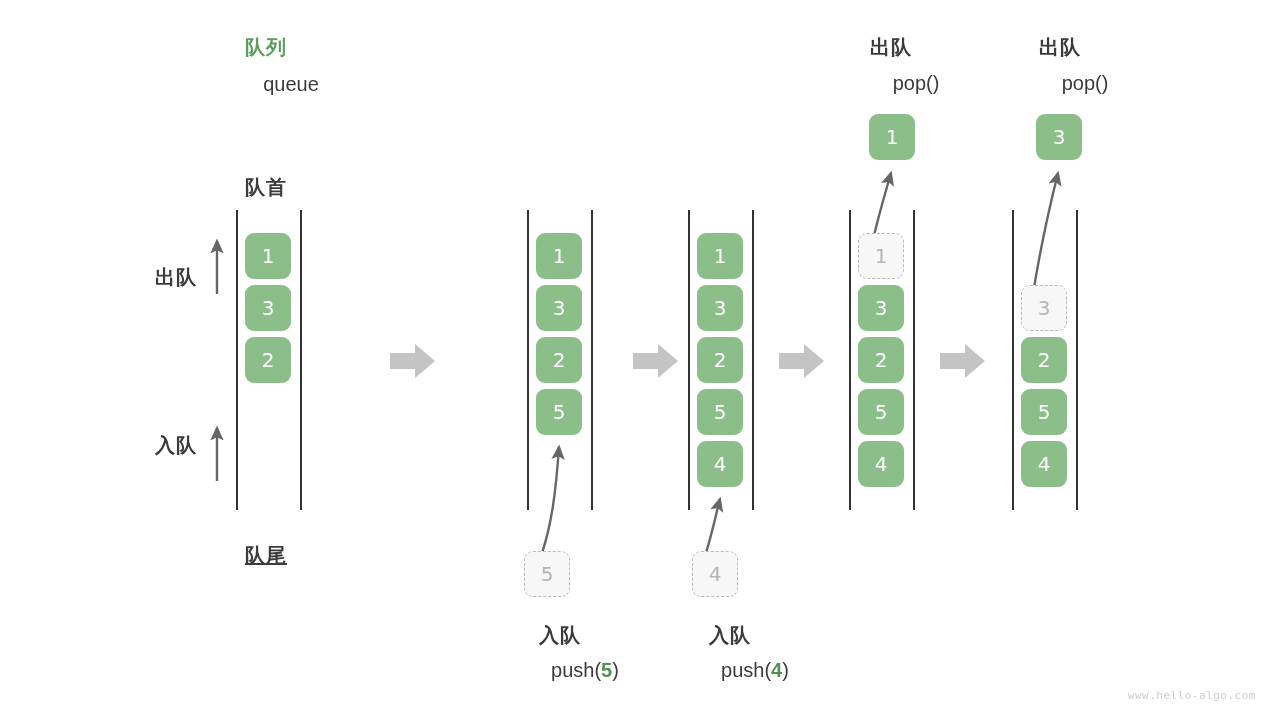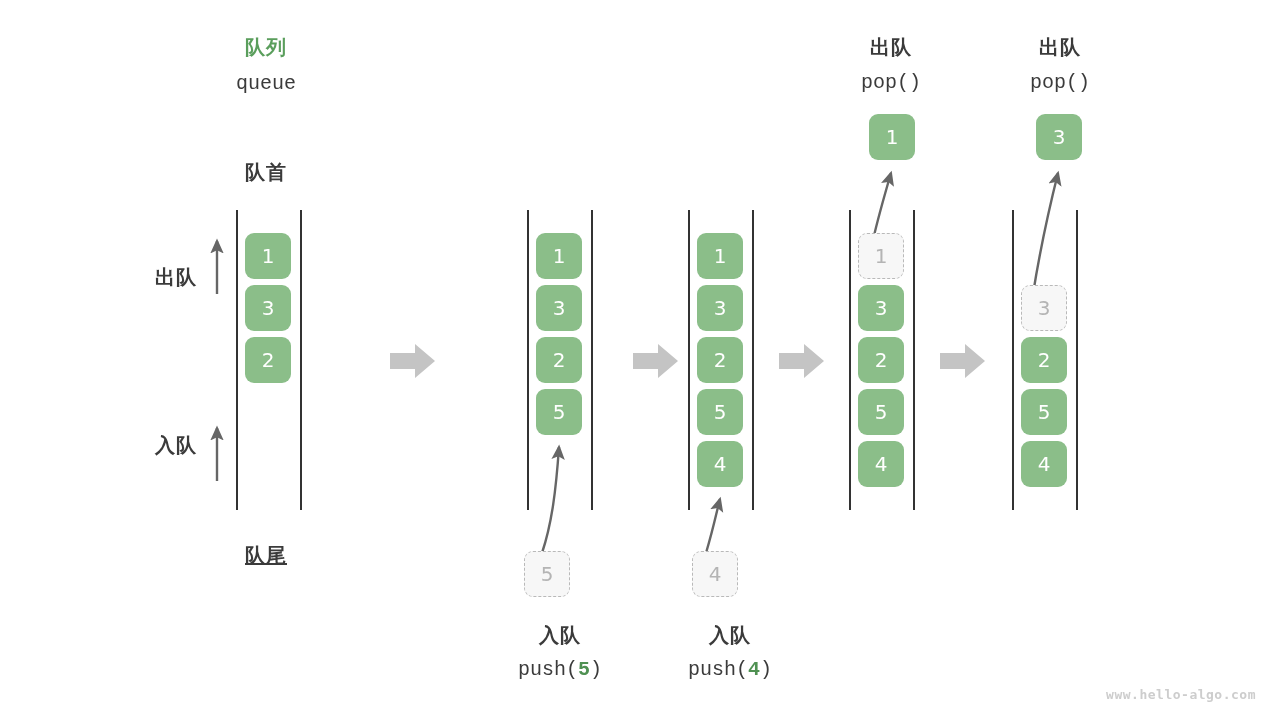--- a/index.html
+++ b/index.html
@@ -27,23 +27,24 @@
     font-size: 20px;
     line-height: 26px;
     text-align: center;
     transform: translateX(-50%);
   }
   .lbl.cn {
     font-weight: bold;
     letter-spacing: 1px;
   }
   .lbl.mono {
-    font-family: Liberation Mono, monospace;
+    font-family: Liberation Sans, sans-serif;
     font-weight: normal;
     letter-spacing: 0px;
+    margin-left: 25px;
   }
   .lbl.green {
     color: #5a9e5c;
   }
   .accent {
     color: #4f9152;
     font-weight: bold;
   }
 
   
@@ -89,24 +90,23 @@
     width: 1280px;
     height: 720px;
     pointer-events: none;
   }
 
   .watermark {
     position: absolute;
     right: 24px;
     bottom: 18px;
     color: #cdcdcd;
-    font-size: 13px;
+    font-size: 11px;
     font-family: "DejaVu Sans Mono", "Liberation Mono", monospace;
     letter-spacing: 0.5px;
-    font-weight: bold;
   }
 </style>
 </head>
 <body>
 
 <div id="canvas">
 
   <svg id="overlay" viewBox="0 0 1280 720">
     <defs>
       <marker id="head-dark" markerWidth="7" markerHeight="7" refX="5.2" refY="3.2" orient="auto" markerUnits="strokeWidth">
@@ -134,21 +134,21 @@
     </g>
 
     <g>
       <path d="M1033,294 C1040,250 1050,205 1058,173" fill="none" stroke="#666666" stroke-width="2.4" marker-end="url(#head-dark)"></path>
     </g>
   </svg>
 
   <div class="lbl cn green" style="left:266px; top:34px;">队列</div>
   <div class="lbl mono" style="left:266px; top:71px;">queue</div>
 
-  <div class="lbl cn" style="left:266px; top:159px;">队首</div>
+  <div class="lbl cn" style="left:266px; top:174px;">队首</div>
   <div class="lbl cn" style="left:266px; top:542px;text-decoration:underline;">队尾</div>
 
   <div class="lbl cn" style="left:176px; top:264px;">出队</div>
   <div class="lbl cn" style="left:176px; top:432px;">入队</div>
 
   <div>
     <div class="rail" style="left:236px; top:210px; height:300px;"></div>
     <div class="rail" style="left:300px; top:210px; height:300px;"></div>
 
     <div class="cell" style="left:245px; top:233px;">1</div>

